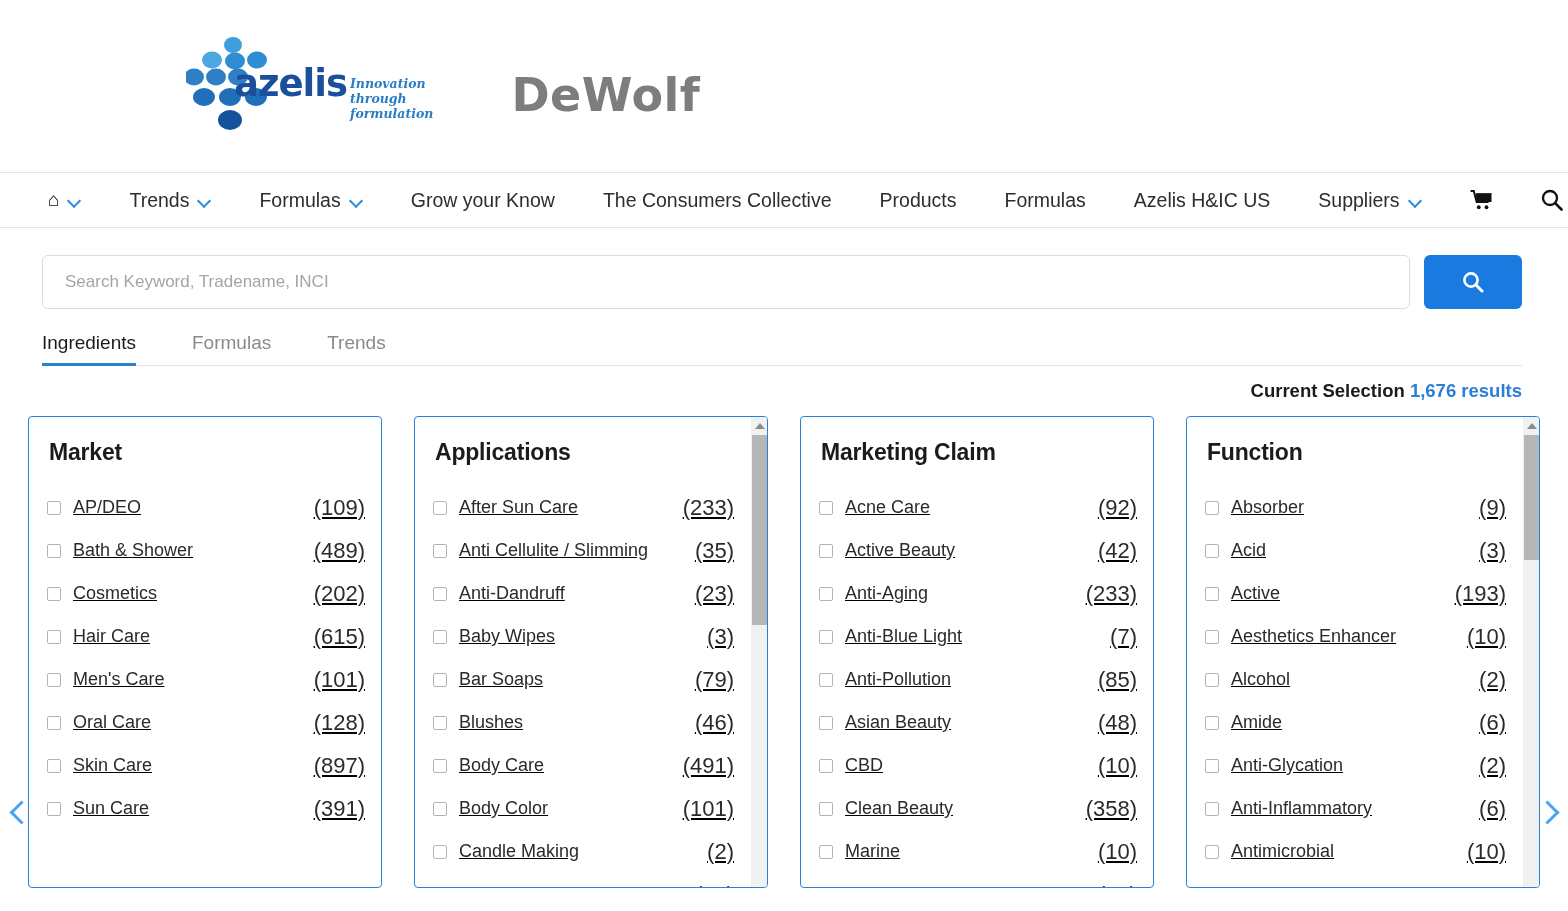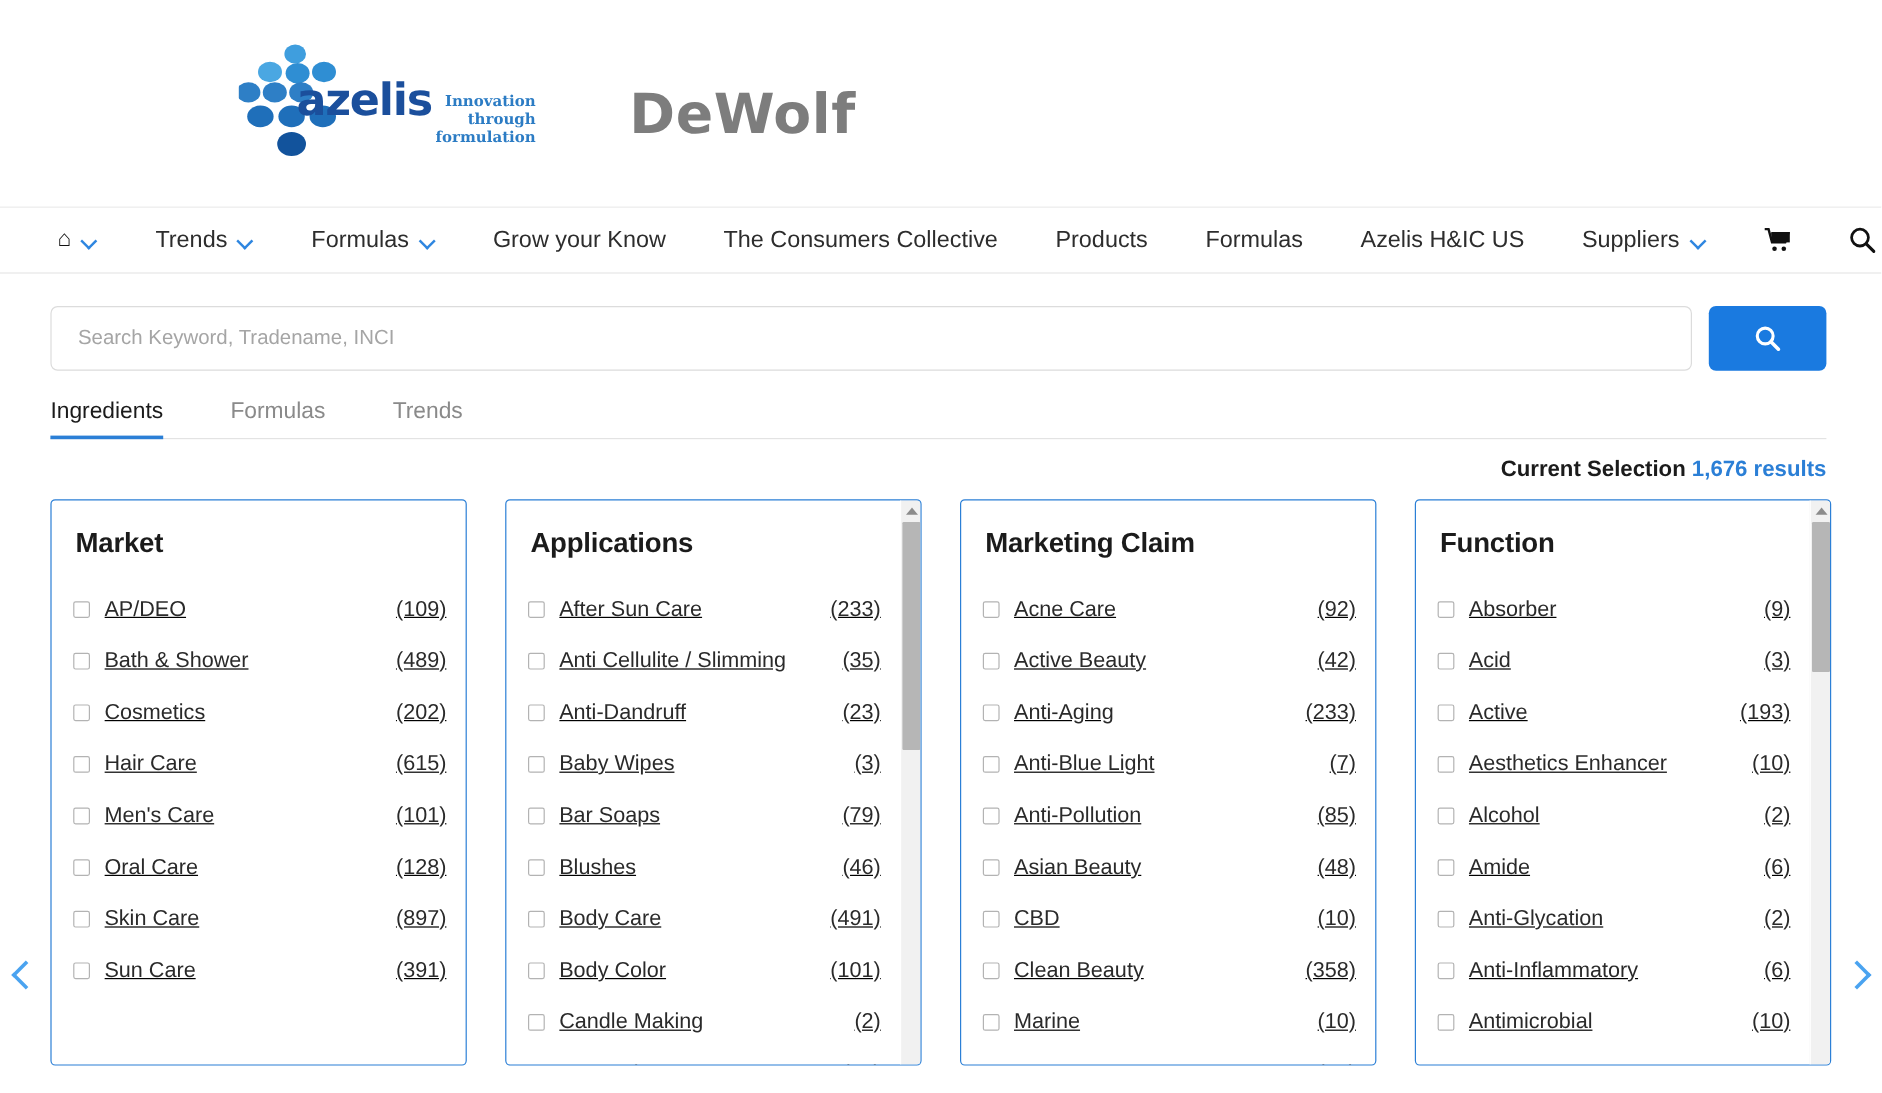--- a/index.html
+++ b/index.html
@@ -20,21 +20,21 @@
   }
 
   
   .header {
     height: 172px;
     position: relative;
     background: #ffffff;
   }
   .logo-row {
     position: absolute;
-    left: 199px;
+    left: 186px;
     top: 30px;
     display: flex;
     align-items: center;
     height: 110px;
   }
   .azelis-logo {
     position: relative;
     width: 150px;
     height: 100px;
   }
@@ -50,22 +50,23 @@
     color: #1b4f9c;
     line-height: 1;
   }
   .azelis-tag {
     margin-left: 14px;
     font-family: "DejaVu Serif", serif;
     font-weight: bold;
     font-size: 12.5px;
     line-height: 15px;
     color: #2c7cc4;
-    text-align: right;
+    text-align: left;
     padding-top: 26px;
+    font-style: italic;
   }
   .dewolf {
     margin-left: 78px;
     font-family: "DejaVu Sans", sans-serif;
     font-size: 46px;
     color: #7d7d7d;
     letter-spacing: 0.5px;
     padding-top: 20px;
     font-weight: bold;
   }
@@ -183,21 +184,21 @@
     font-size: 18.5px;
     font-weight: bold;
   }
   .selection-label { color: #1b1b1b; }
   .selection-count { color: #2b7fd6; font-weight: bold; }
 
   
   .facets {
     position: relative;
     margin: 14px 0 0 0;
-    padding: 0 42px;
+    padding: 0 28px;
     display: flex;
     gap: 32px;
   }
   .facet {
     flex: 1;
     min-width: 0;
     border: 1.5px solid #2b7fd6;
     border-radius: 4px;
     background: #fff;
     height: 472px;
@@ -234,21 +235,21 @@
   }
   .facet-label {
     font-size: 18px;
     color: #2a2a2a;
     white-space: nowrap;
     overflow: hidden;
     text-overflow: ellipsis;
     flex: 1 1 auto;
   }
   .facet-count {
-    font-size: 18px;
+    font-size: 22px;
     color: #2a2a2a;
     flex: 0 0 auto;
     margin-left: 8px;
   }
 
   
   .fscroll {
     width: 17px;
     flex: 0 0 17px;
     background: #f1f1f1;

